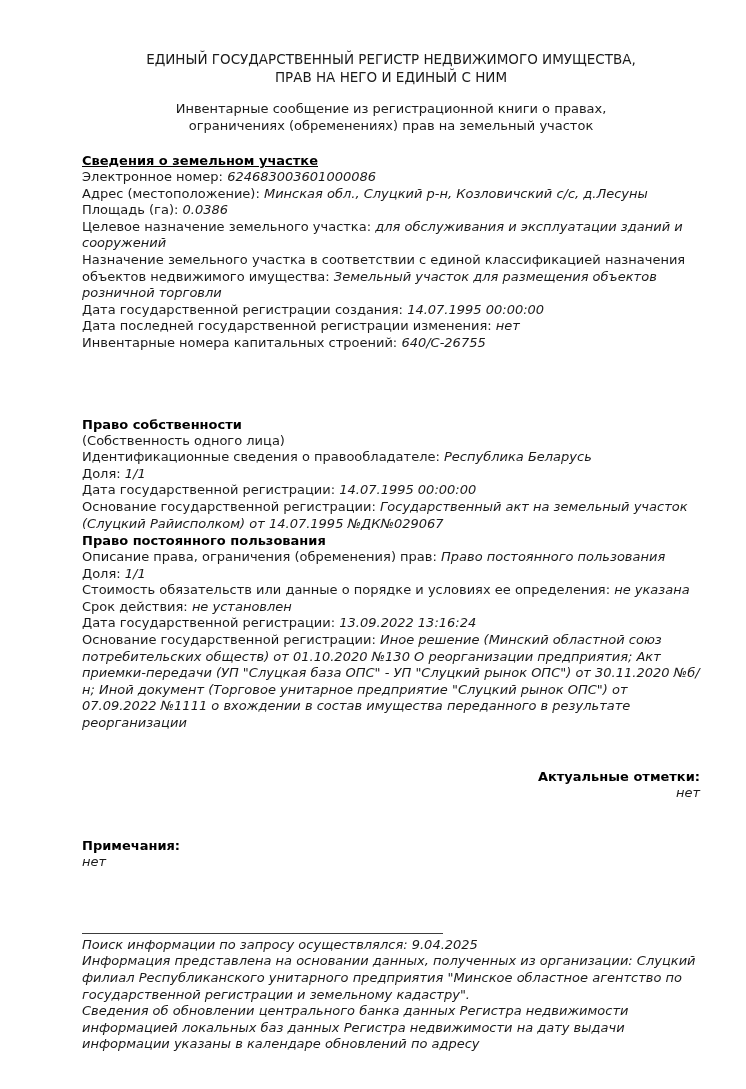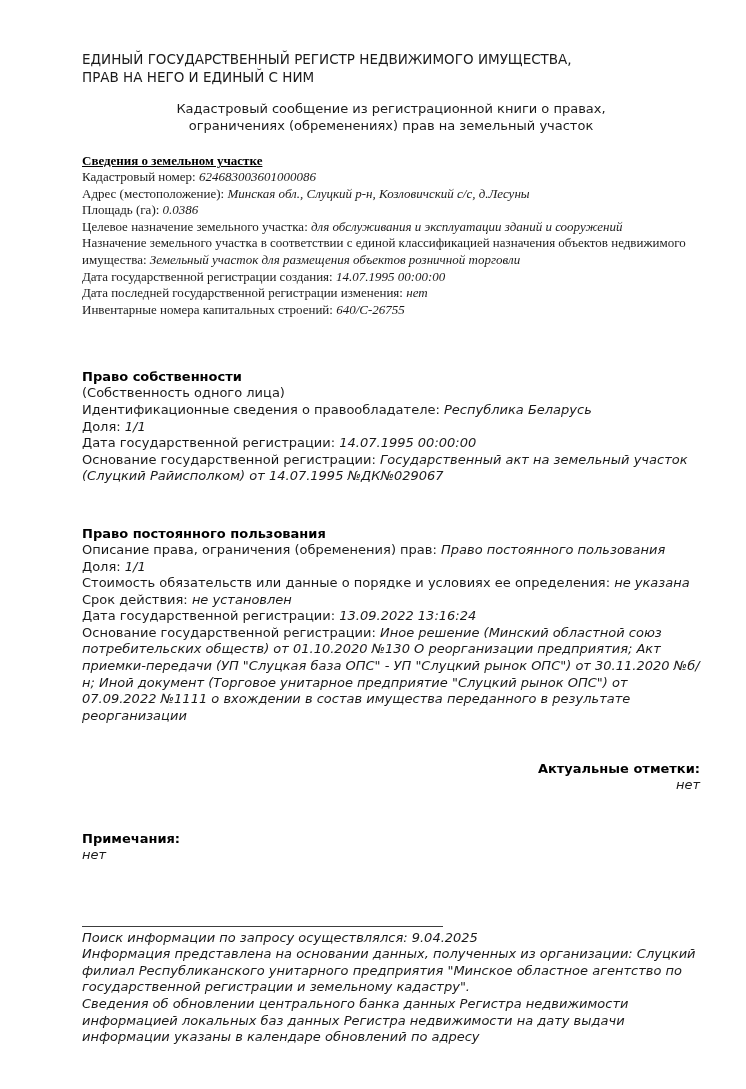--- a/index.html
+++ b/index.html
@@ -12,20 +12,21 @@
     box-sizing: border-box;
     width: 746px;
     height: 1089px;
     background: #ffffff;
     color: #1a1a1a;
     font-family: "DejaVu Sans", "Liberation Sans", sans-serif;
     padding: 50px 46px 0 82px;
     overflow: hidden;
   }
   .doc-title {
+    text-align: center;
     font-size: 13.5px;
     line-height: 18px;
     font-weight: 400;
   }
   .doc-subtitle {
     text-align: center;
     font-size: 13px;
     line-height: 17px;
     margin-top: 14px;
   }
@@ -36,23 +37,23 @@
     margin: 0;
     color: #000;
   }
   .h.underlined { text-decoration: underline; }
   .row, .frow {
     margin: 0;
     font-size: 13px;
     line-height: 16.6px;
   }
   .val { font-style: italic; }
-  .sec-land  { margin-top: 18px; font-family: Liberation Serif, serif; }
-  .sec-own   { margin-top: 50px; }
-  .sec-use   { margin-top: 40px; }
+  .sec-land  { margin-top: 18px; }
+  .sec-own   { margin-top: 64px; }
+  .sec-use   { }
   .sec-marks { margin-top: 36px; text-align: right; }
   .sec-notes { margin-top: 36px; }
   .footer { margin-top: 62px; }
   .rule {
     width: 361px;
     height: 0;
     border-top: 1px solid #3c3c3c;
     margin: 0 0 3px 0;
   }
   .frow { font-style: italic; }
@@ -61,27 +62,27 @@
 <body>
 
 <div class="page">
 
   <div class="doc-title">
     <div>ЕДИНЫЙ ГОСУДАРСТВЕННЫЙ РЕГИСТР НЕДВИЖИМОГО ИМУЩЕСТВА,</div>
     <div>ПРАВ НА НЕГО И ЕДИНЫЙ С НИМ</div>
   </div>
 
   <div class="doc-subtitle">
-    <div>Кадастровый сообщение из регистрационной книги о правах,</div>
+    <div>Инвентарные сообщение из регистрационной книги о правах,</div>
     <div>ограничениях (обременениях) прав на земельный участок</div>
   </div>
 
   <section class="sec-land">
     <h2 class="h underlined">Сведения о земельном участке</h2>
-    <p class="row"><span>Кадастровый номер:</span> <span class="val">624683003601000086</span></p>
+    <p class="row"><span>Электронное номер:</span> <span class="val">624683003601000086</span></p>
     <p class="row"><span>Адрес (местоположение):</span> <span class="val">Минская обл., Слуцкий р-н, Козловичский с/с, д.Лесуны</span></p>
     <p class="row"><span>Площадь (га):</span> <span class="val">0.0386</span></p>
     <p class="row"><span>Целевое назначение земельного участка:</span> <span class="val">для обслуживания и эксплуатации зданий и сооружений</span></p>
     <p class="row"><span>Назначение земельного участка в соответствии с единой классификацией назначения объектов недвижимого имущества:</span> <span class="val">Земельный участок для размещения объектов розничной торговли</span></p>
     <p class="row"><span>Дата государственной регистрации создания:</span> <span class="val">14.07.1995 00:00:00</span></p>
     <p class="row"><span>Дата последней государственной регистрации изменения:</span> <span class="val">нет</span></p>
     <p class="row"><span>Инвентарные номера капитальных строений:</span> <span class="val">640/С-26755</span></p>
   </section>
 
   <section class="sec-own">

